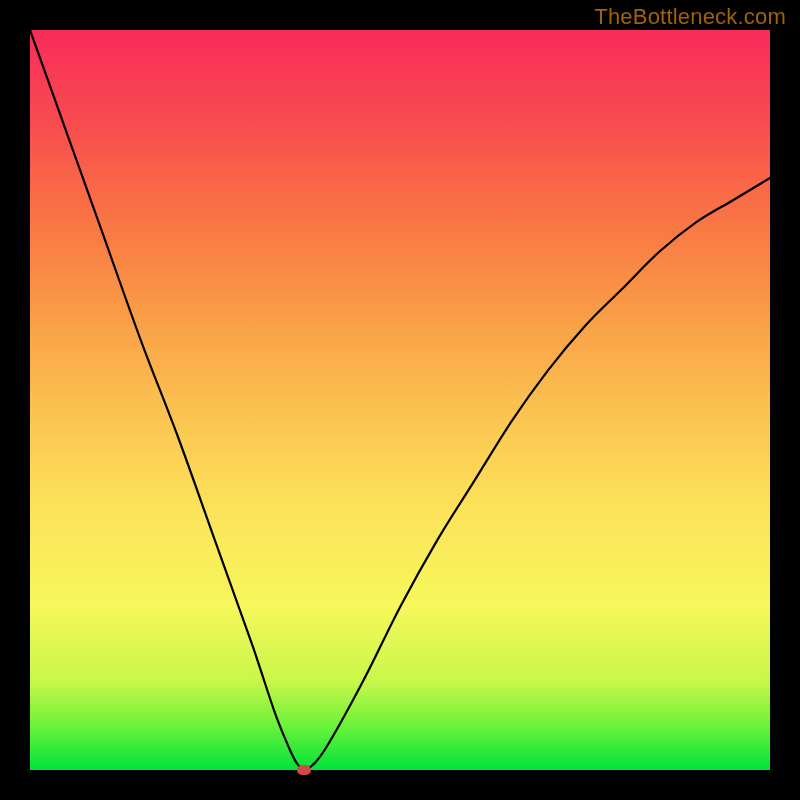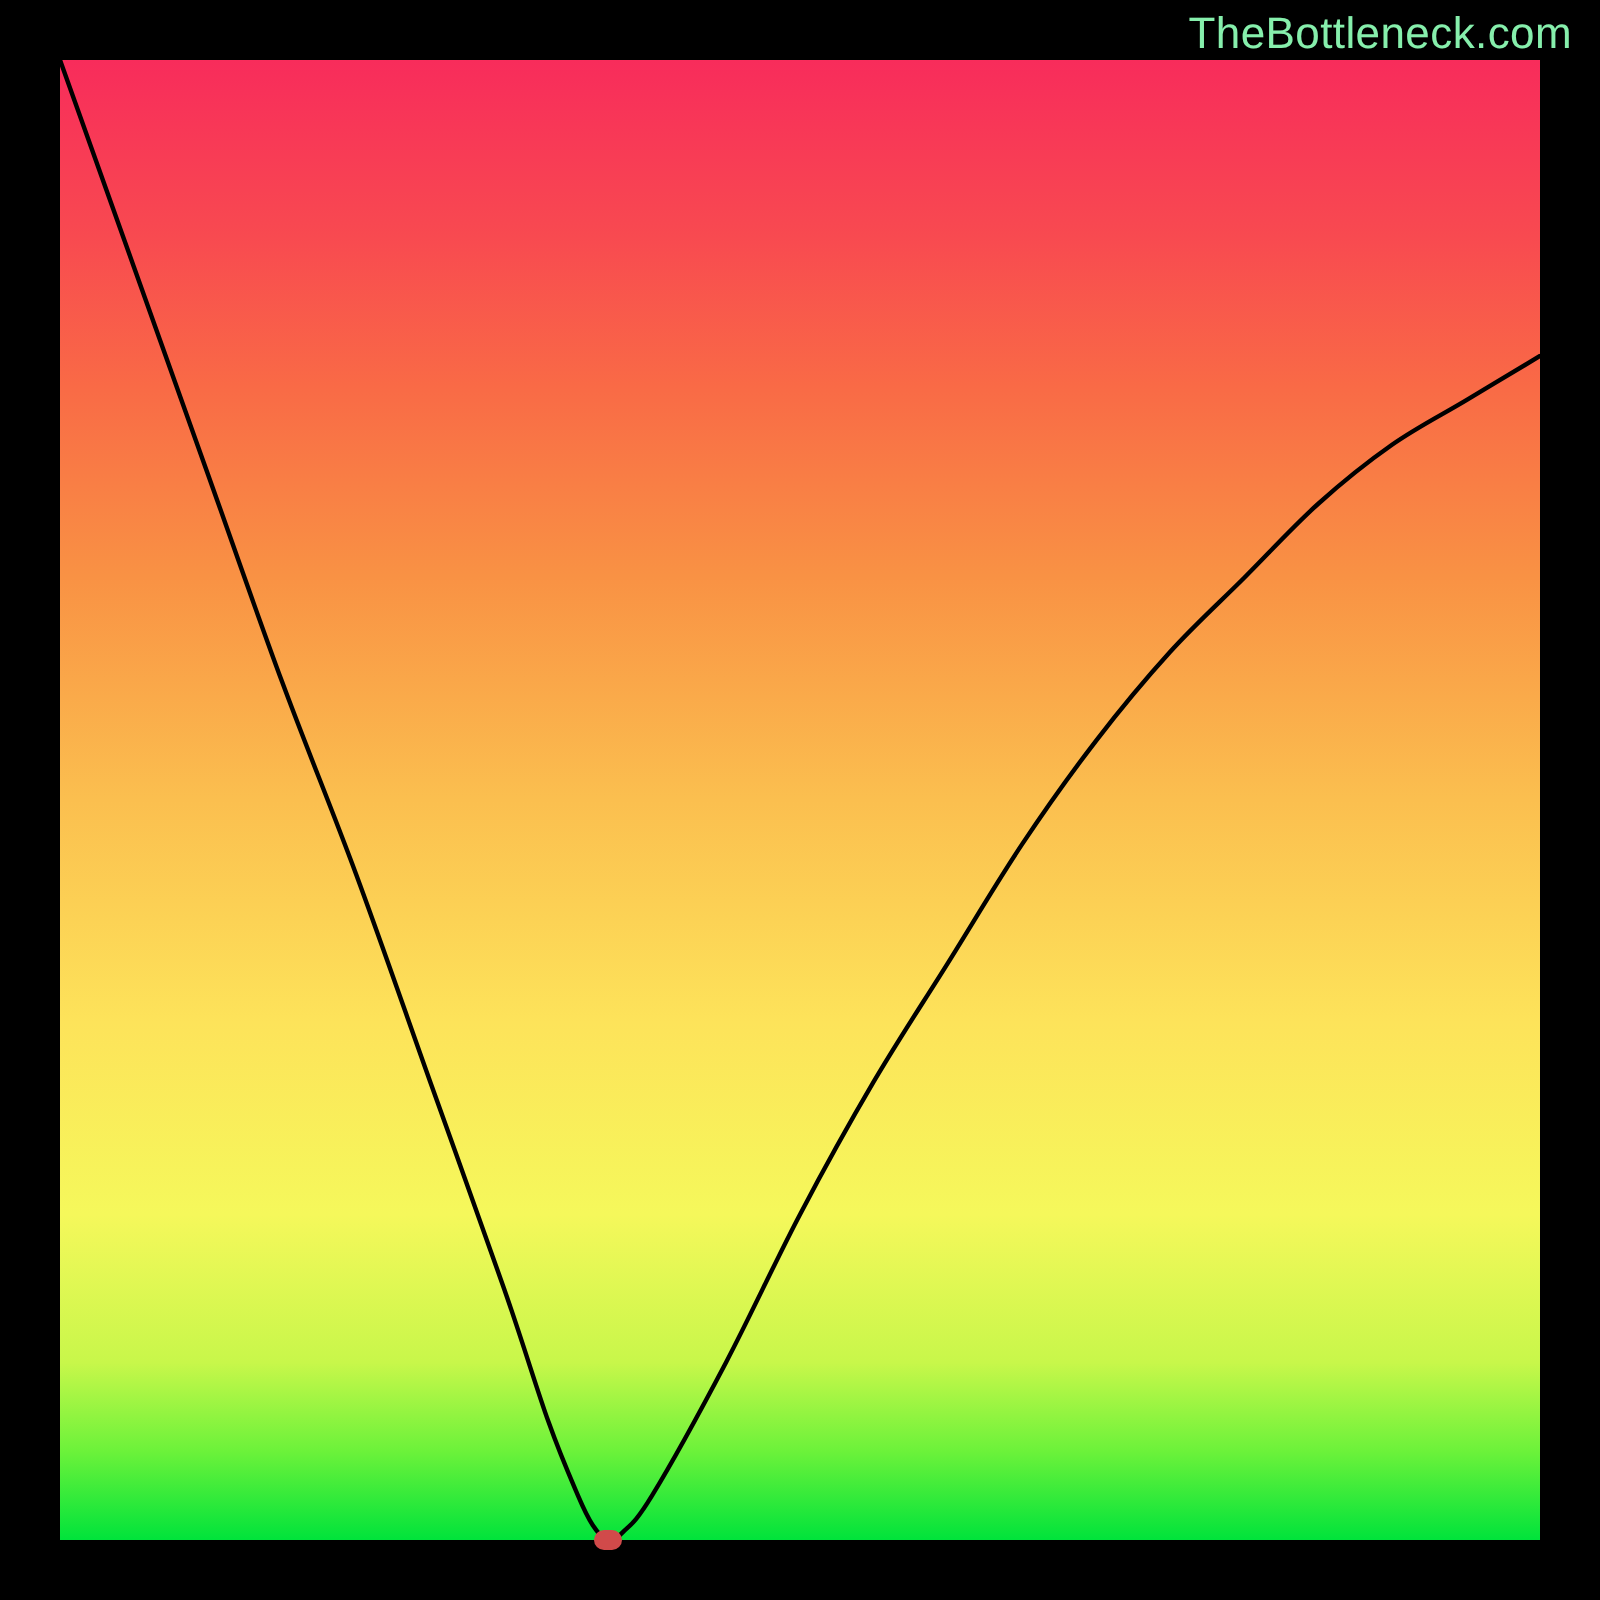--- a/index.html
+++ b/index.html
@@ -34,21 +34,21 @@
       #f99244 65%,
       #f96a46 78%,
       #f84a50 88%,
       #f82c5b 100%
     );
   }
   .watermark {
     position: absolute;
     top: 4px;
     right: 14px;
-    color: #86efac;
+    color: #a16207;
     font-size: 22px;
     font-weight: 500;
     letter-spacing: 0.2px;
     user-select: none;
     margin-left: 35px;
   }
   svg.curve {
     position: absolute;
     left: 0;
     top: 0;

